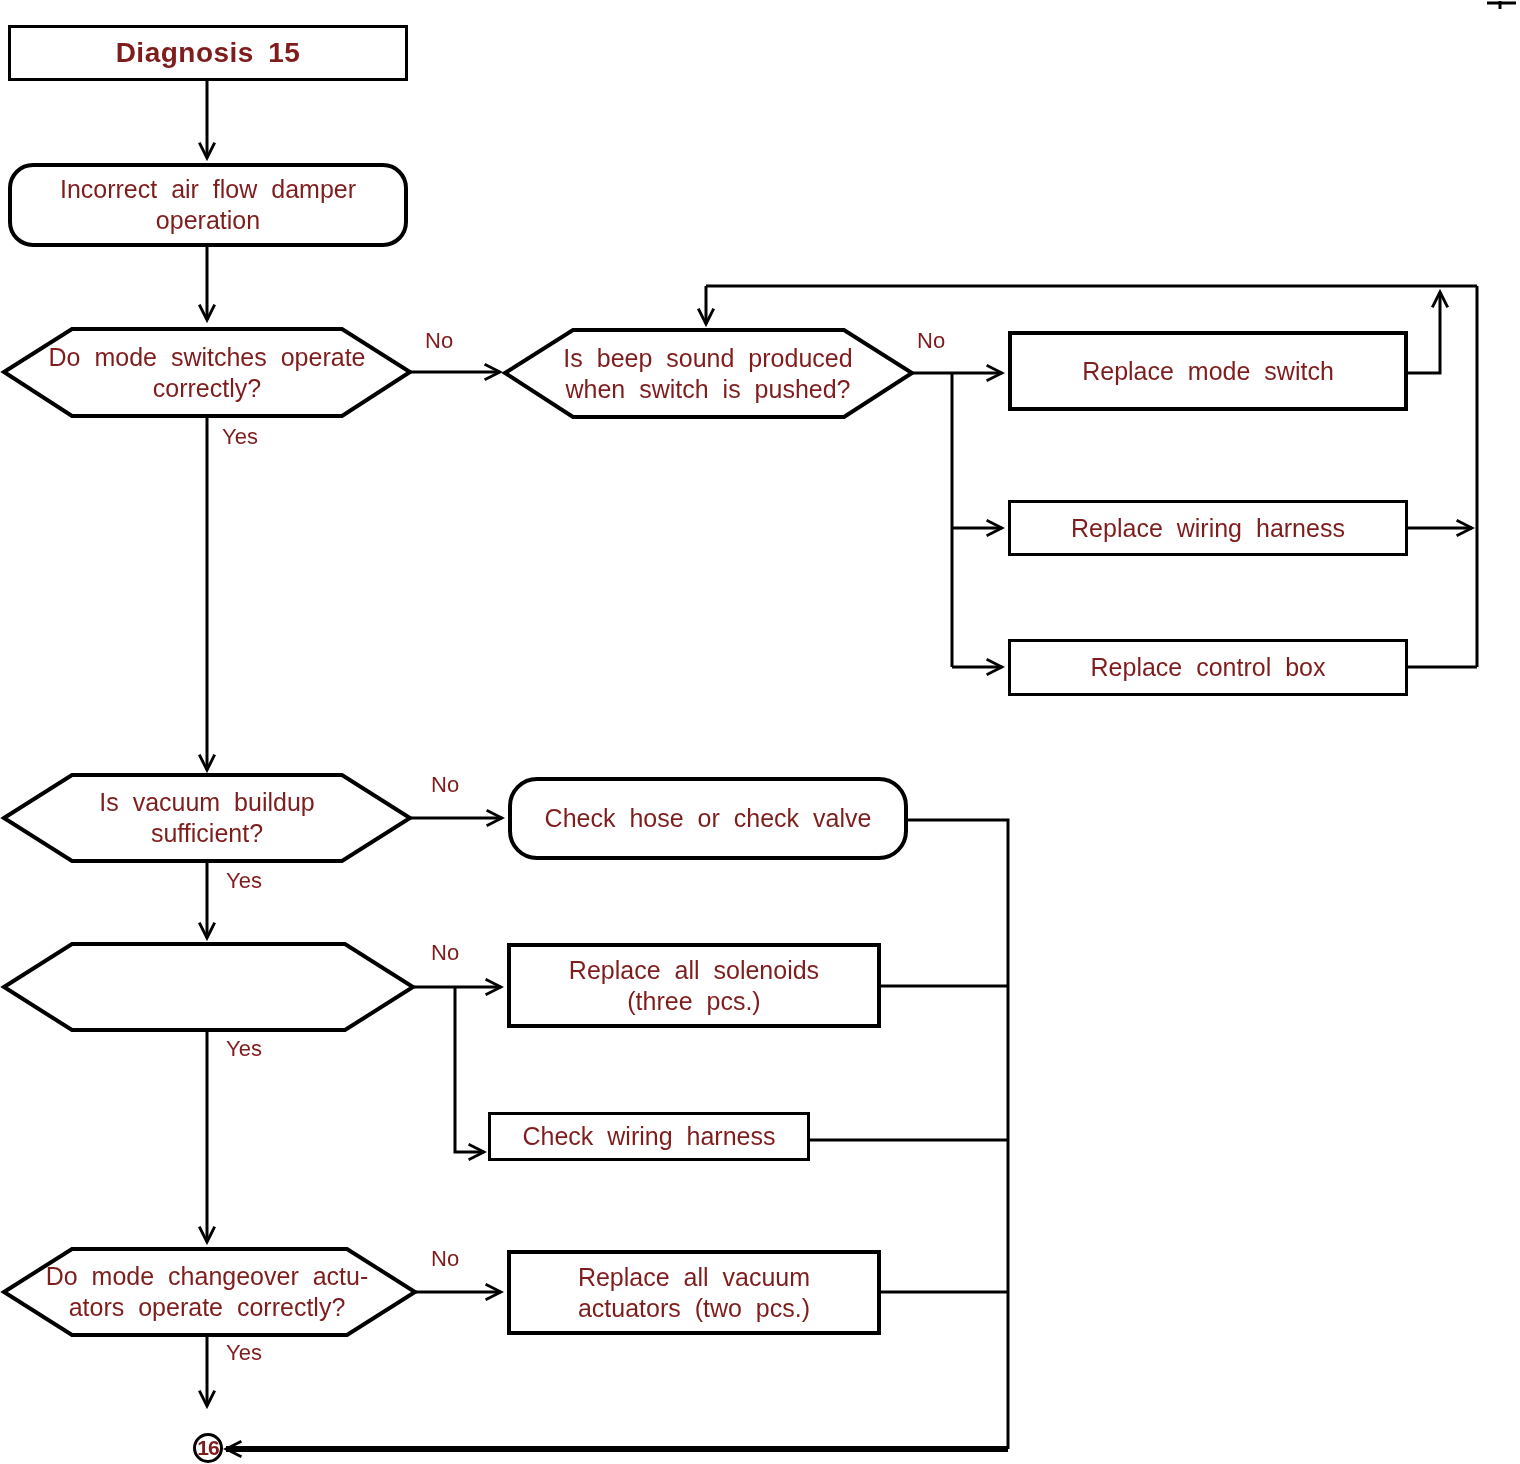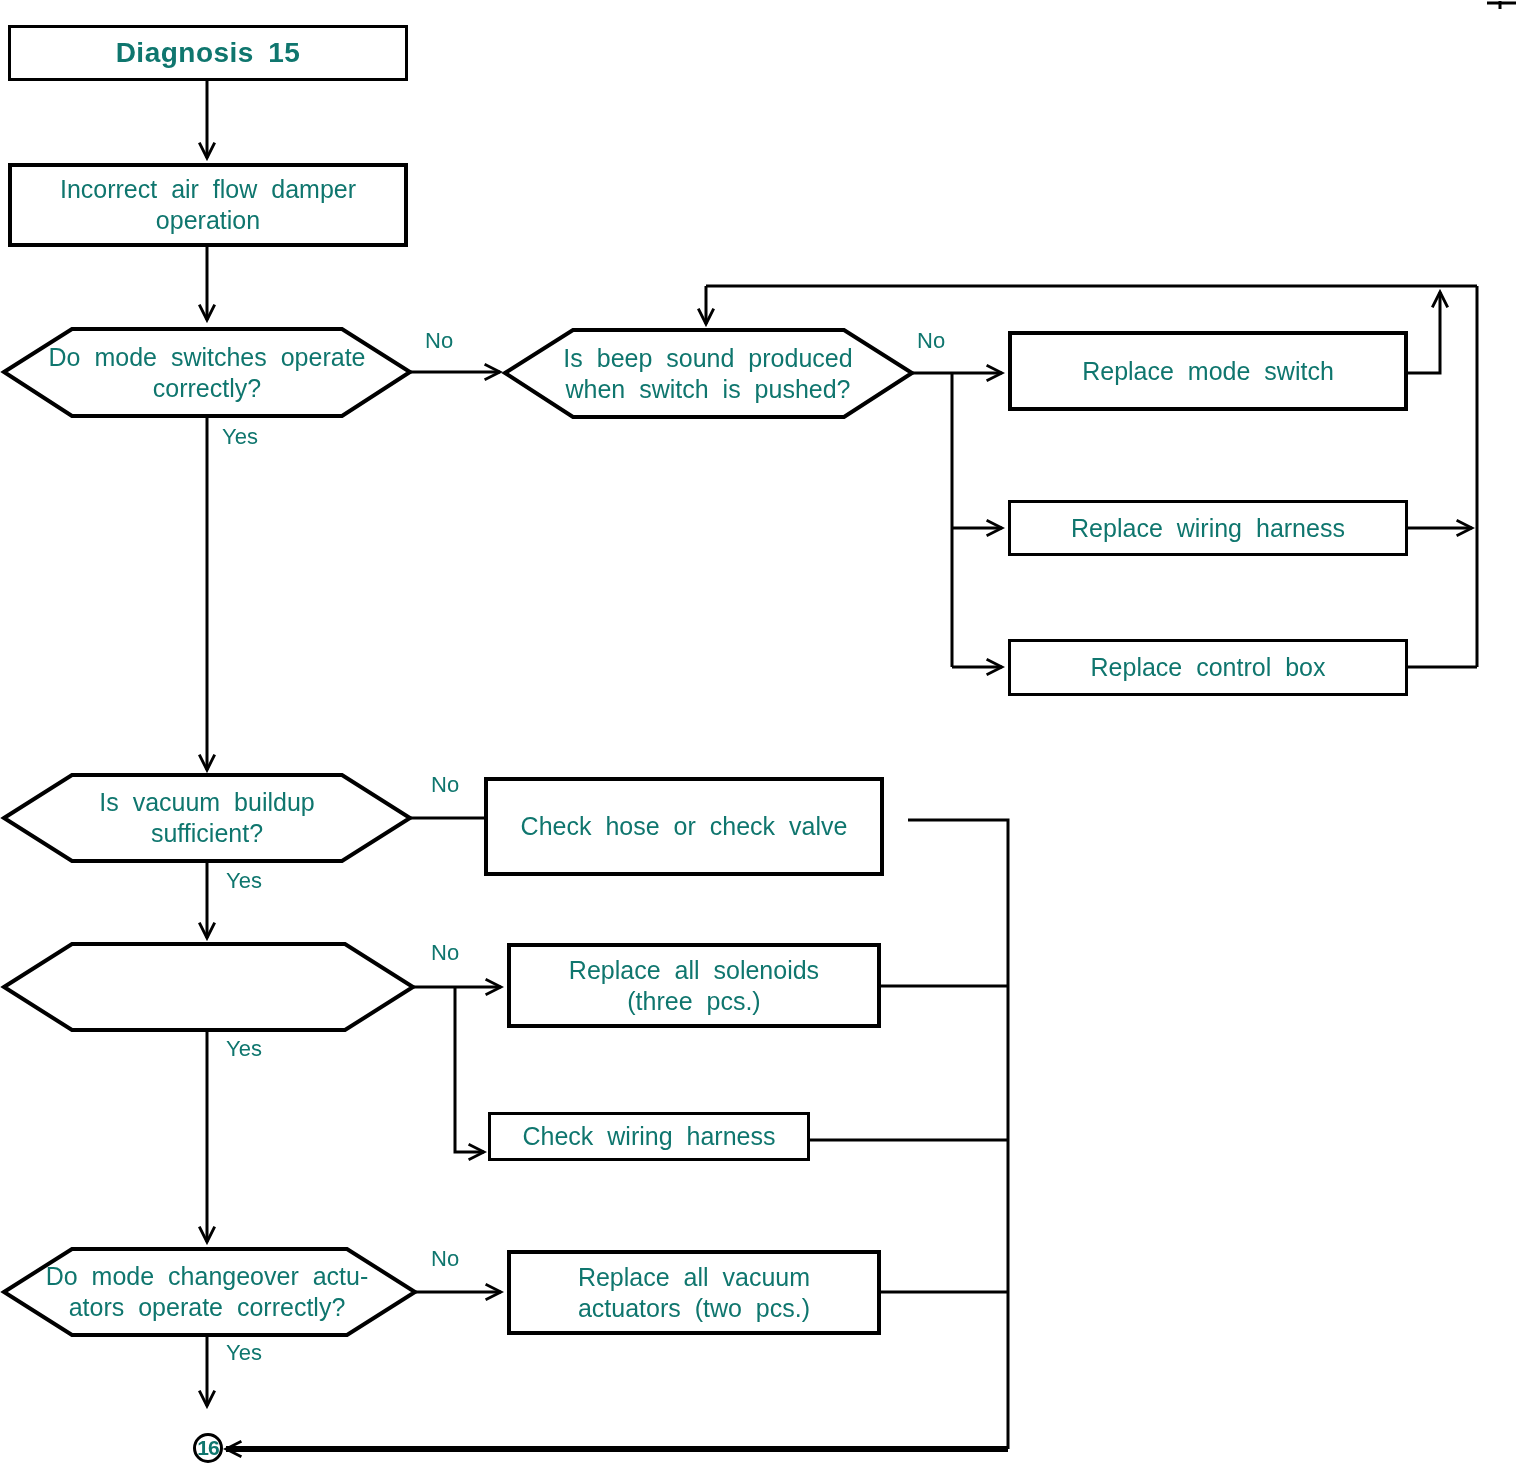--- a/index.html
+++ b/index.html
@@ -1,18 +1,18 @@
 <!DOCTYPE html>
 <html><head>
 <meta charset="utf-8">
 <style>
   html,body{margin:0;padding:0;background:#fff;}
   .stage{
     position:relative;width:1520px;height:1464px;background:#fff;overflow:hidden;
-    font-family:"Liberation Sans", sans-serif;color:#0f766e;
+    font-family:"Liberation Sans", sans-serif;color:#7f1d1d;
   }
   .lines-layer{position:absolute;left:0;top:0;width:1520px;height:1464px;}
   .box{
     position:absolute;box-sizing:border-box;background:#fff;border:4px solid #000;
     display:flex;align-items:center;justify-content:center;text-align:center;z-index:2;
   }
   .thin{border-width:3px;}
   .hex-text{
     position:absolute;display:flex;align-items:center;justify-content:center;
     text-align:center;z-index:2;background:transparent;
@@ -81,38 +81,38 @@
       <polygon points="4,1292 72,1249 347,1249 415,1292 347,1335 72,1335"></polygon>
     </g>
 
     <path d="M1487,3 H1516 M1500,1 V9" stroke="#000" stroke-width="3" fill="none"></path>
   </svg>
 
   <div class="box thin" style="left:8px;top:25px;width:400px;height:56px;">
     <span class="title-text">Diagnosis 15</span>
   </div>
 
-  <div class="box" style="left:8px;top:163px;width:400px;height:84px;">
+  <div class="box" style="left:8px;top:163px;width:400px;height:84px;border-radius:25px;">
     <span class="txt">Incorrect air flow damper
 operation</span>
   </div>
 
   <div class="box" style="left:1008px;top:331px;width:400px;height:80px;">
     <span class="txt">Replace mode switch</span>
   </div>
 
   <div class="box thin" style="left:1008px;top:500px;width:400px;height:56px;">
     <span class="txt">Replace wiring harness</span>
   </div>
 
   <div class="box thin" style="left:1008px;top:639px;width:400px;height:57px;">
     <span class="txt">Replace control box</span>
   </div>
 
-  <div class="box" style="left:484px;top:777px;width:400px;height:99px;">
+  <div class="box" style="left:508px;top:777px;width:400px;height:83px;border-radius:29px;">
     <span class="txt">Check hose or check valve</span>
   </div>
 
   <div class="box" style="left:507px;top:943px;width:374px;height:85px;">
     <span class="txt">Replace all solenoids
 (three pcs.)</span>
   </div>
 
   <div class="box thin" style="left:488px;top:1112px;width:322px;height:49px;">
     <span class="txt">Check wiring harness</span>

